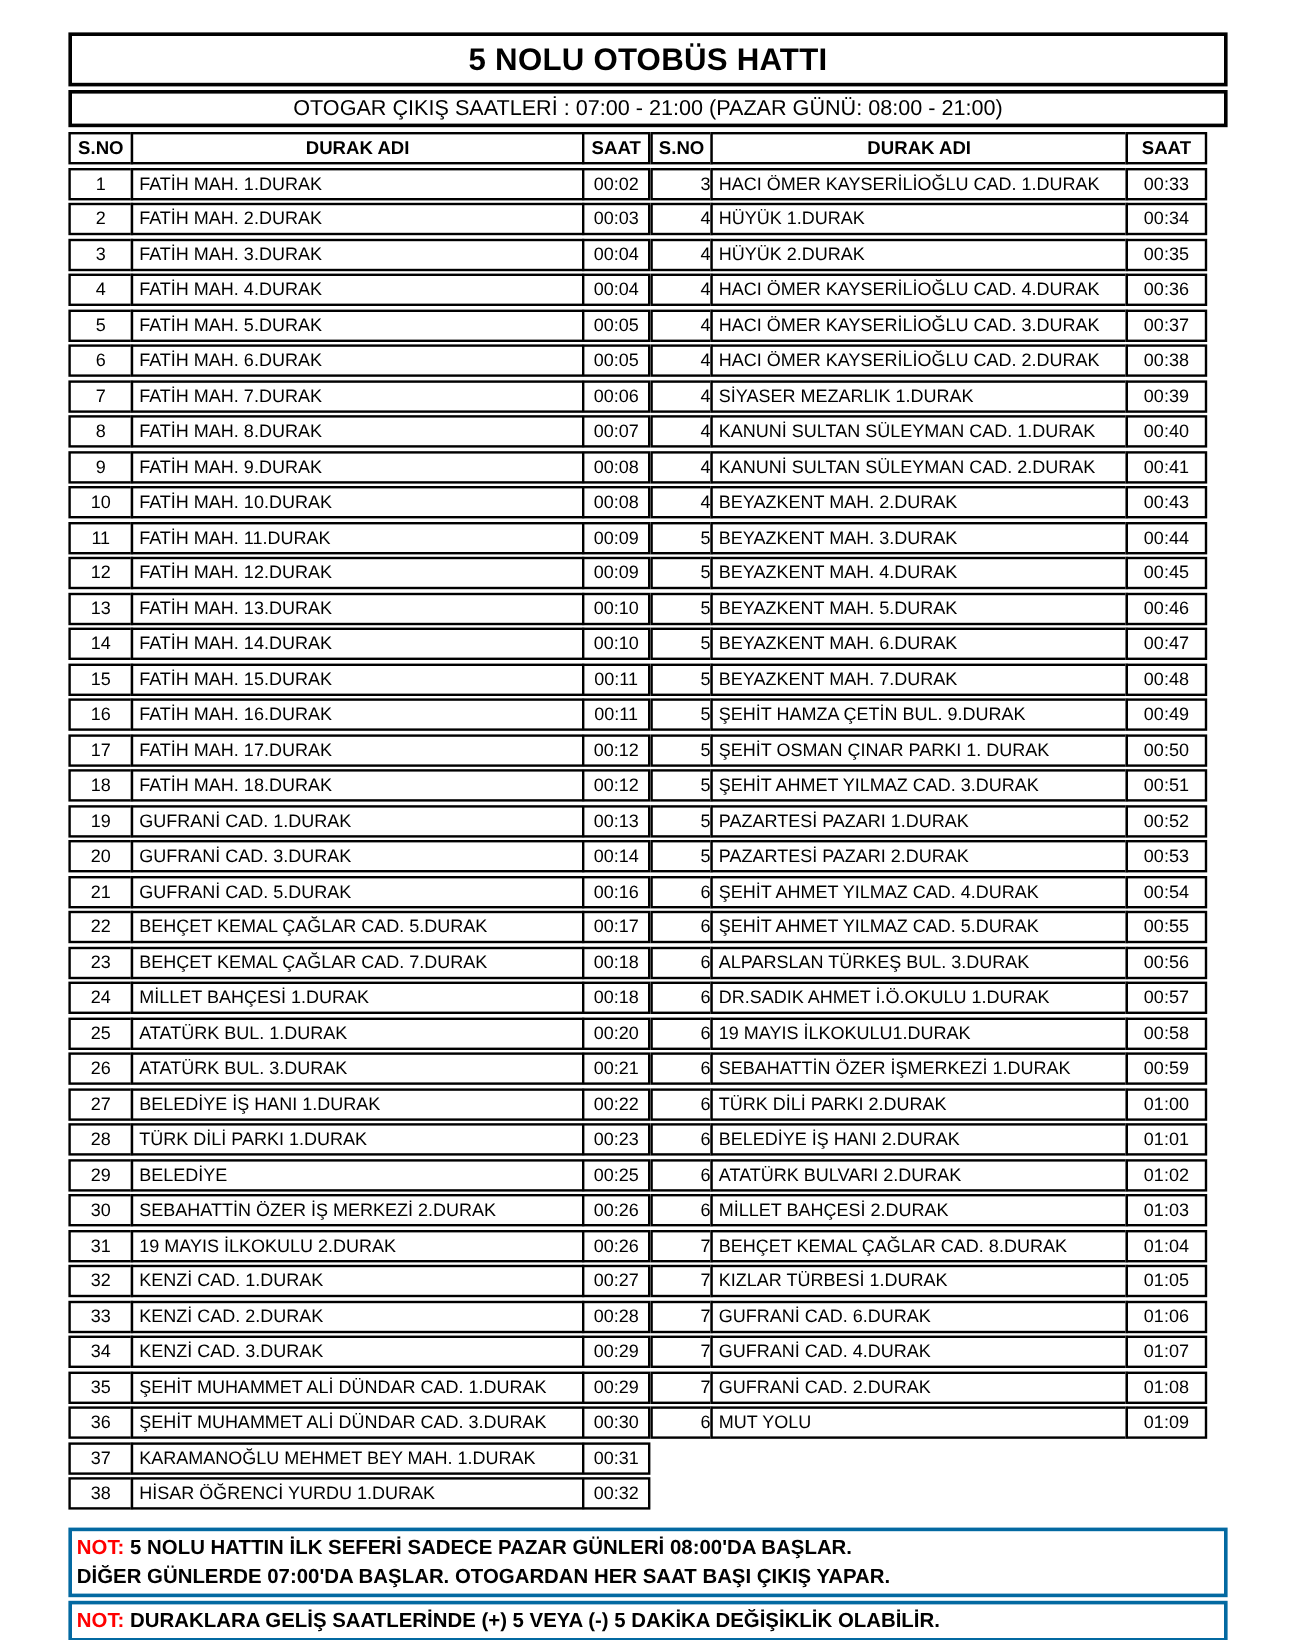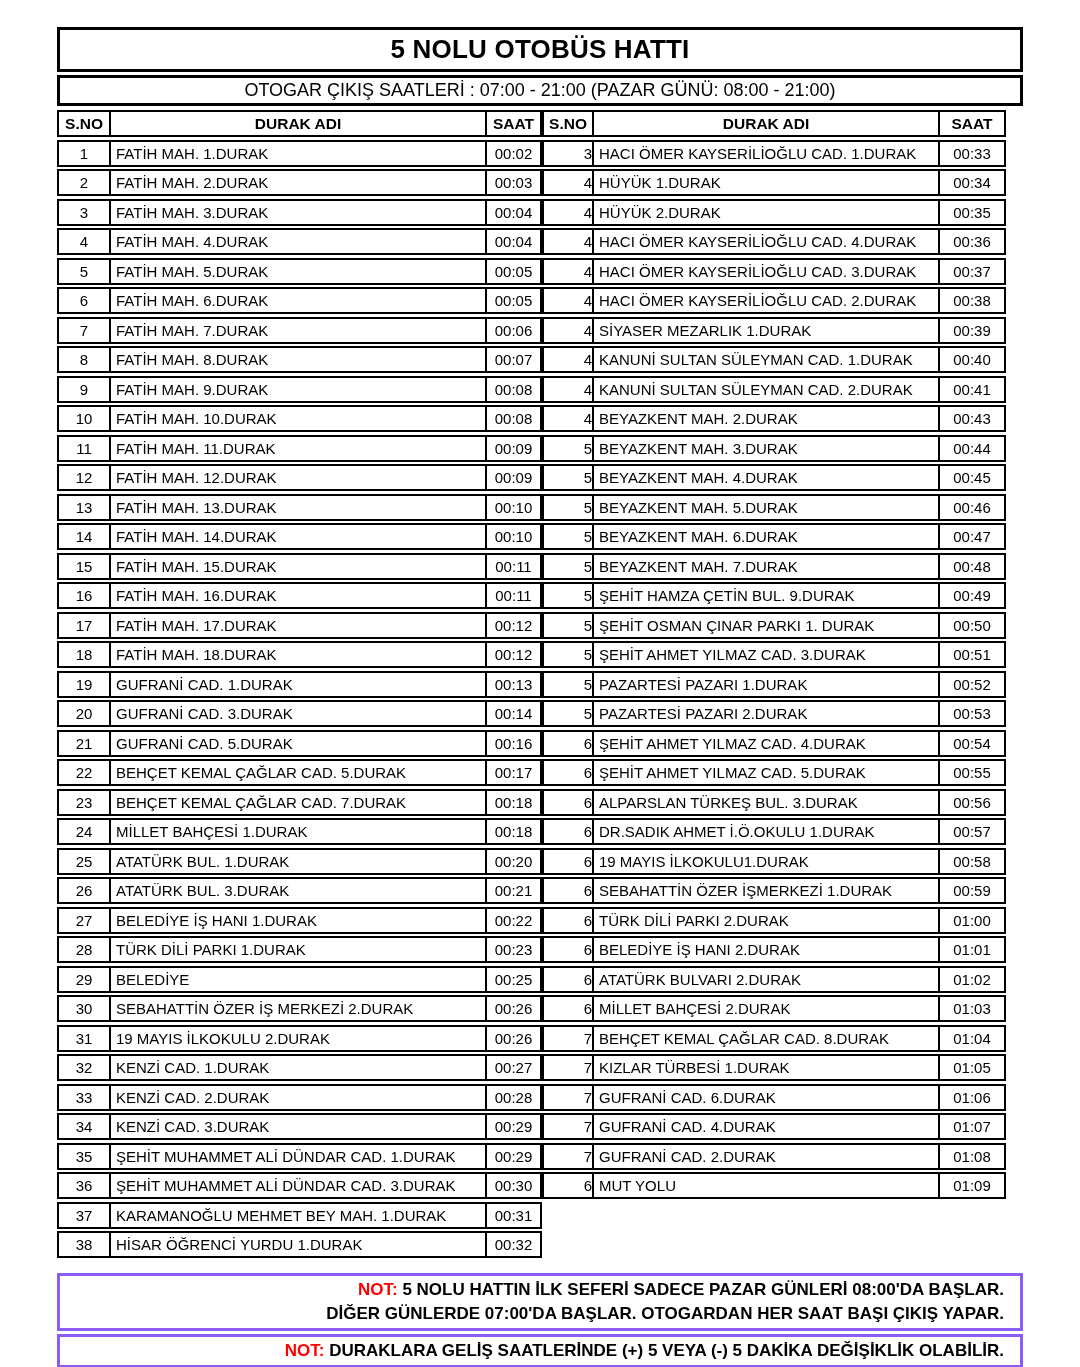--- a/index.html
+++ b/index.html
@@ -74,26 +74,26 @@
   .half-right .c-stop { width: 348px; }
   .half-right .c-time { width: 68px;  }
   .hdr .tcell {
     font-weight: bold;
     justify-content: center;
     padding-left: 0;
     font-size: 15.5px;
   }
   .notes { margin-top: 12px; }
   .note-box {
-    border: 3px solid #8b5cf6;
-    text-align: right;
+    border: 3px solid #0369a1;
+    text-align: left;
     font-weight: bold;
     font-size: 17px;
     line-height: 24px;
-    padding: 2px 16px;
+    padding: 2px 4px;
     margin-bottom: 3px;
   }
   .note-label { color: #ff0000; }
 </style>
 </head>
 <body>
 
 <div class="sheet">
 
   <div class="title-box">5 NOLU OTOBÜS HATTI</div>

